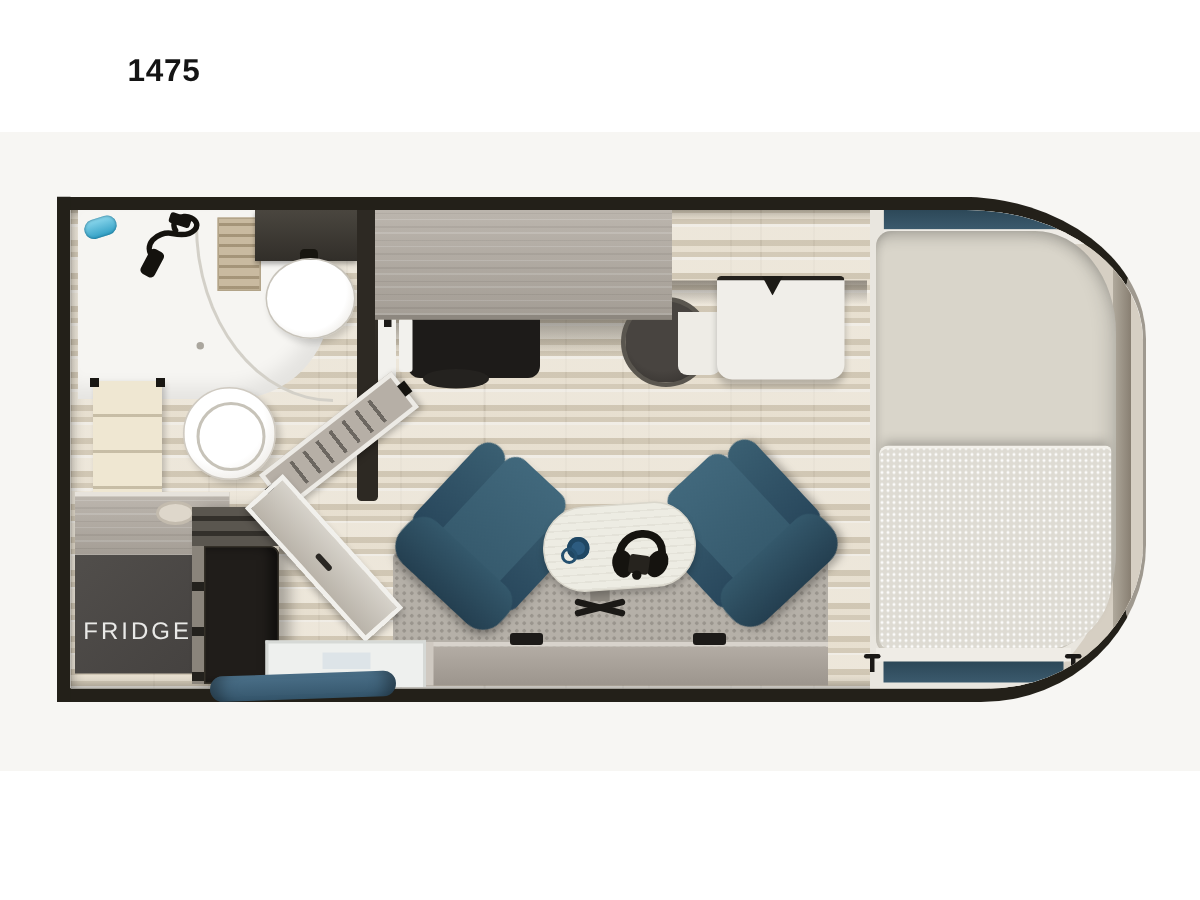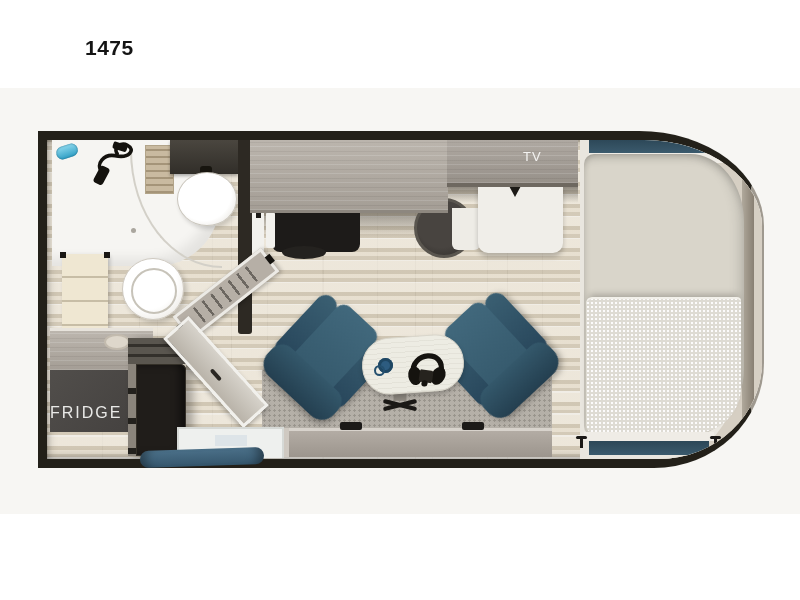--- a/index.html
+++ b/index.html
@@ -112,21 +112,21 @@
   .clasp{left:461px;top:44px;width:14px;height:13px;background:#1c1a16;
         clip-path:polygon(50% 100%,0 0,100% 0);}
   .tv-shadow{left:400px;top:47px;width:131px;height:16px;
         background:linear-gradient(180deg,rgba(40,36,32,.45),rgba(40,36,32,0));}
   .tv-cabinet{left:400px;top:0;width:131px;height:47px;border-bottom:4px solid #6e6860;
         background-color:#a49d95;box-sizing:border-box;}
   .tv-label{position:absolute;left:76px;top:9px;font-size:13px;letter-spacing:1px;color:#f4f3f1;}
 
   .lower-counter{left:3px;top:188px;width:103px;height:42px;border-top:3px solid #e7e3dc;box-sizing:border-box;}
   .oval-knob{left:57px;top:194px;width:22px;height:12px;border-radius:50%;border:2px solid #c3bbae;background:#ded7cb;}
-  .fridge{left:3px;top:230px;width:78px;height:62px;display:flex;align-items:center;justify-content:flex-start;
+  .fridge{left:3px;top:230px;width:78px;height:79px;display:flex;align-items:center;justify-content:flex-end;
         background:linear-gradient(135deg,#514e4b,var(--c-cabinet-dark,#454240));}
   .fridge-label{color:#e9e9e7;font-size:16px;letter-spacing:2px;transform:translateY(12px);}
   .oven{left:81px;top:198px;width:58px;height:118px;box-shadow:7px 2px 9px rgba(0,0,0,.3);}
   .oven-top{position:absolute;left:0;top:0;width:100%;height:26px;background:#5a564f;
         background-image:repeating-linear-gradient(0deg,transparent 0 7px,#33302b 7px 10px);}
   .oven-hinge{position:absolute;left:0;top:26px;width:8px;bottom:0;background:#8a847b;
         background-image:repeating-linear-gradient(180deg,transparent 0 24px,#23211d 24px 30px);}
   .oven-door{position:absolute;left:8px;top:26px;right:0;bottom:0;background:#201d1a;
         border-radius:0 6px 4px 0;box-shadow:inset 0 0 0 1px #343028, inset -6px 0 8px rgba(0,0,0,.5);}
 
@@ -234,23 +234,20 @@
     <div class="tv-shadow"></div>
     <div class="k-sink"></div>
     <div class="cooktop"></div>
     <div class="white-trim1"></div>
     <div class="white-trim2"></div>
     <div class="trim-dash"></div>
     <div class="white-step"></div>
     <div class="white-cabinet"></div>
     <div class="clasp"></div>
     <div class="counter-a grain"></div>
-    <div class="tv-cabinet grain">
-      <span class="tv-label">TV</span>
-    </div>
     <div class="lower-counter grain"></div>
     <div class="oval-knob"></div>
     <div class="fridge">
       <span class="fridge-label">FRIDGE</span>
     </div>
     <div class="oven">
       <div class="oven-top"></div>
       <div class="oven-hinge"></div>
       <div class="oven-door"></div>
     </div>

